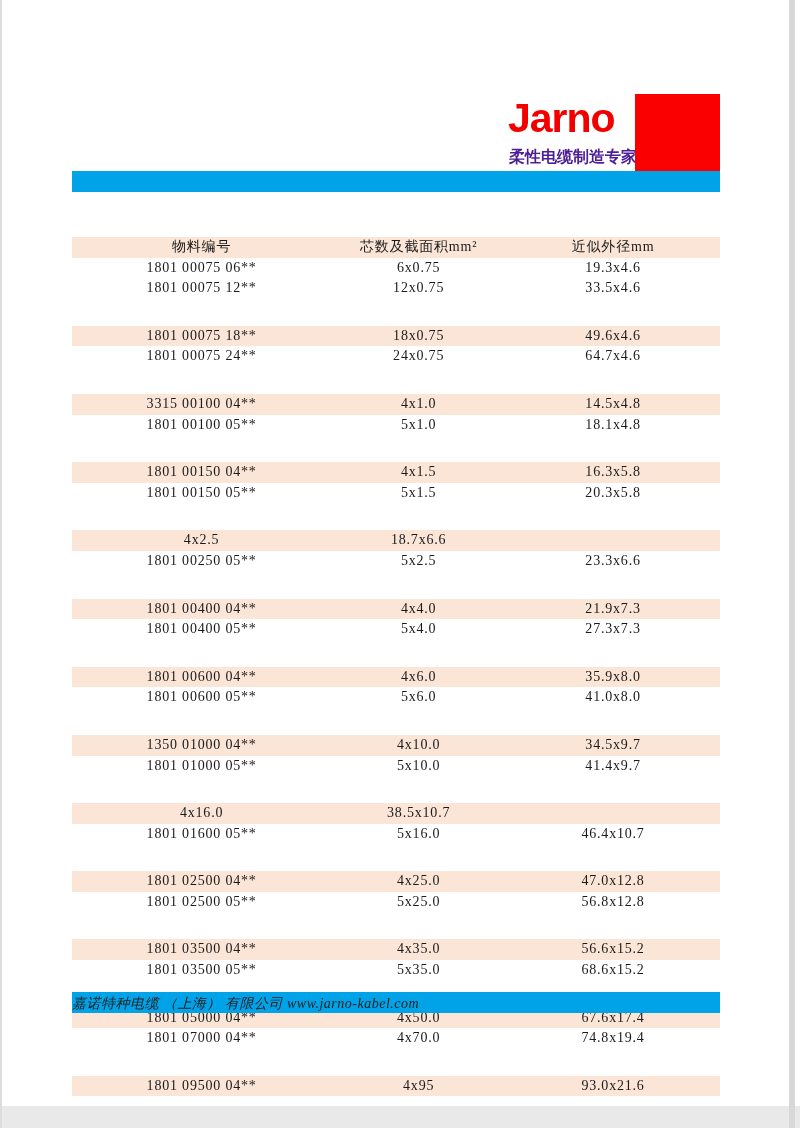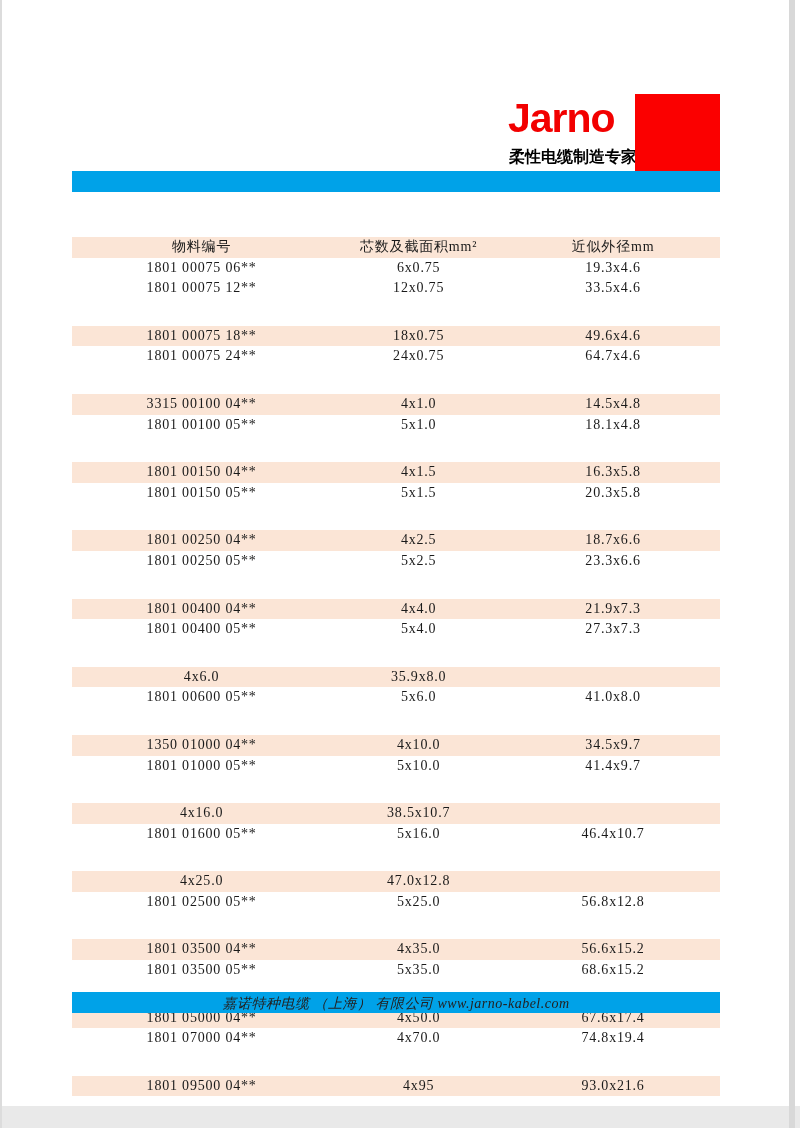--- a/index.html
+++ b/index.html
@@ -46,21 +46,21 @@
     letter-spacing: -1px;
     color: var(--red-text, #f20000);
     line-height: 1;
   }
   .tagline {
     position: absolute;
     left: 509px; top: 147px;
     font-family: "Liberation Sans", sans-serif;
     font-weight: bold;
     font-size: 16px;
-    color: #000000;
+    color: #4c1d95;
     line-height: 1.2;
     white-space: nowrap;
   }
   .logo-block {
     position: absolute;
     left: 635px; top: 94px;
     width: 85px; height: 77px;
     background: var(--red-block, #fb0000);
   }
   .accent-bar {
@@ -91,21 +91,20 @@
     color: #1a1a1a;
     white-space: nowrap;
     overflow: hidden;
   }
   
   .footer-bar {
     position: absolute;
     left: 72px; top: 992px;
     width: 648px; height: 21px;
     background: var(--accent, #00a2e8);
-    text-align: center;
     line-height: 21px;
   }
   .footer-text {
     font-family: "Liberation Serif", "DejaVu Serif", serif;
     font-style: italic;
     font-size: 14px;
     letter-spacing: 0.5px;
     color: #222222;
   }
 </style>
@@ -163,40 +162,40 @@
           <div class="tcell">1801 00150 04**</div>
           <div class="tcell">4x1.5</div>
           <div class="tcell">16.3x5.8</div>
         </div>
         <div class="trow">
           <div class="tcell">1801 00150 05**</div>
           <div class="tcell">5x1.5</div>
           <div class="tcell">20.3x5.8</div>
         </div>
         <div class="trow stripe">
-          <div class="tcell">1801 00250 04**</div>
           <div class="tcell">4x2.5</div>
           <div class="tcell">18.7x6.6</div>
         </div>
         <div class="trow">
           <div class="tcell">1801 00250 05**</div>
           <div class="tcell">5x2.5</div>
           <div class="tcell">23.3x6.6</div>
         </div>
         <div class="trow stripe">
           <div class="tcell">1801 00400 04**</div>
           <div class="tcell">4x4.0</div>
           <div class="tcell">21.9x7.3</div>
         </div>
         <div class="trow">
           <div class="tcell">1801 00400 05**</div>
           <div class="tcell">5x4.0</div>
           <div class="tcell">27.3x7.3</div>
         </div>
         <div class="trow stripe">
+          <div class="tcell">1801 00600 04**</div>
           <div class="tcell">4x6.0</div>
           <div class="tcell">35.9x8.0</div>
         </div>
         <div class="trow">
           <div class="tcell">1801 00600 05**</div>
           <div class="tcell">5x6.0</div>
           <div class="tcell">41.0x8.0</div>
         </div>
         <div class="trow stripe">
           <div class="tcell">1350 01000 04**</div>
@@ -211,20 +210,21 @@
         <div class="trow stripe">
           <div class="tcell">4x16.0</div>
           <div class="tcell">38.5x10.7</div>
         </div>
         <div class="trow">
           <div class="tcell">1801 01600 05**</div>
           <div class="tcell">5x16.0</div>
           <div class="tcell">46.4x10.7</div>
         </div>
         <div class="trow stripe">
+          <div class="tcell">1801 02500 04**</div>
           <div class="tcell">4x25.0</div>
           <div class="tcell">47.0x12.8</div>
         </div>
         <div class="trow">
           <div class="tcell">1801 02500 05**</div>
           <div class="tcell">5x25.0</div>
           <div class="tcell">56.8x12.8</div>
         </div>
         <div class="trow stripe">
           <div class="tcell">1801 03500 04**</div>

